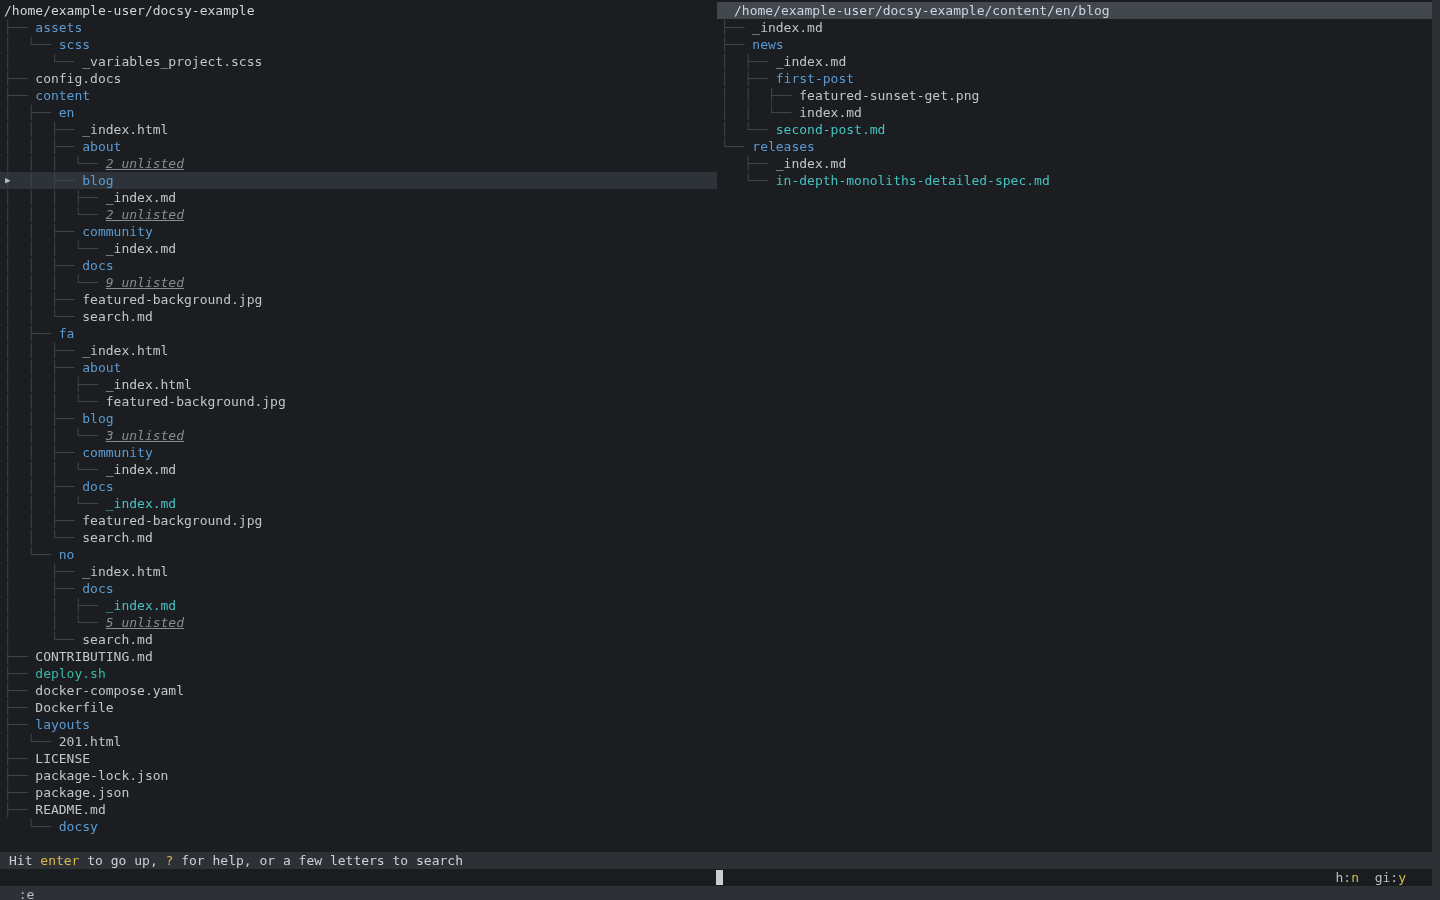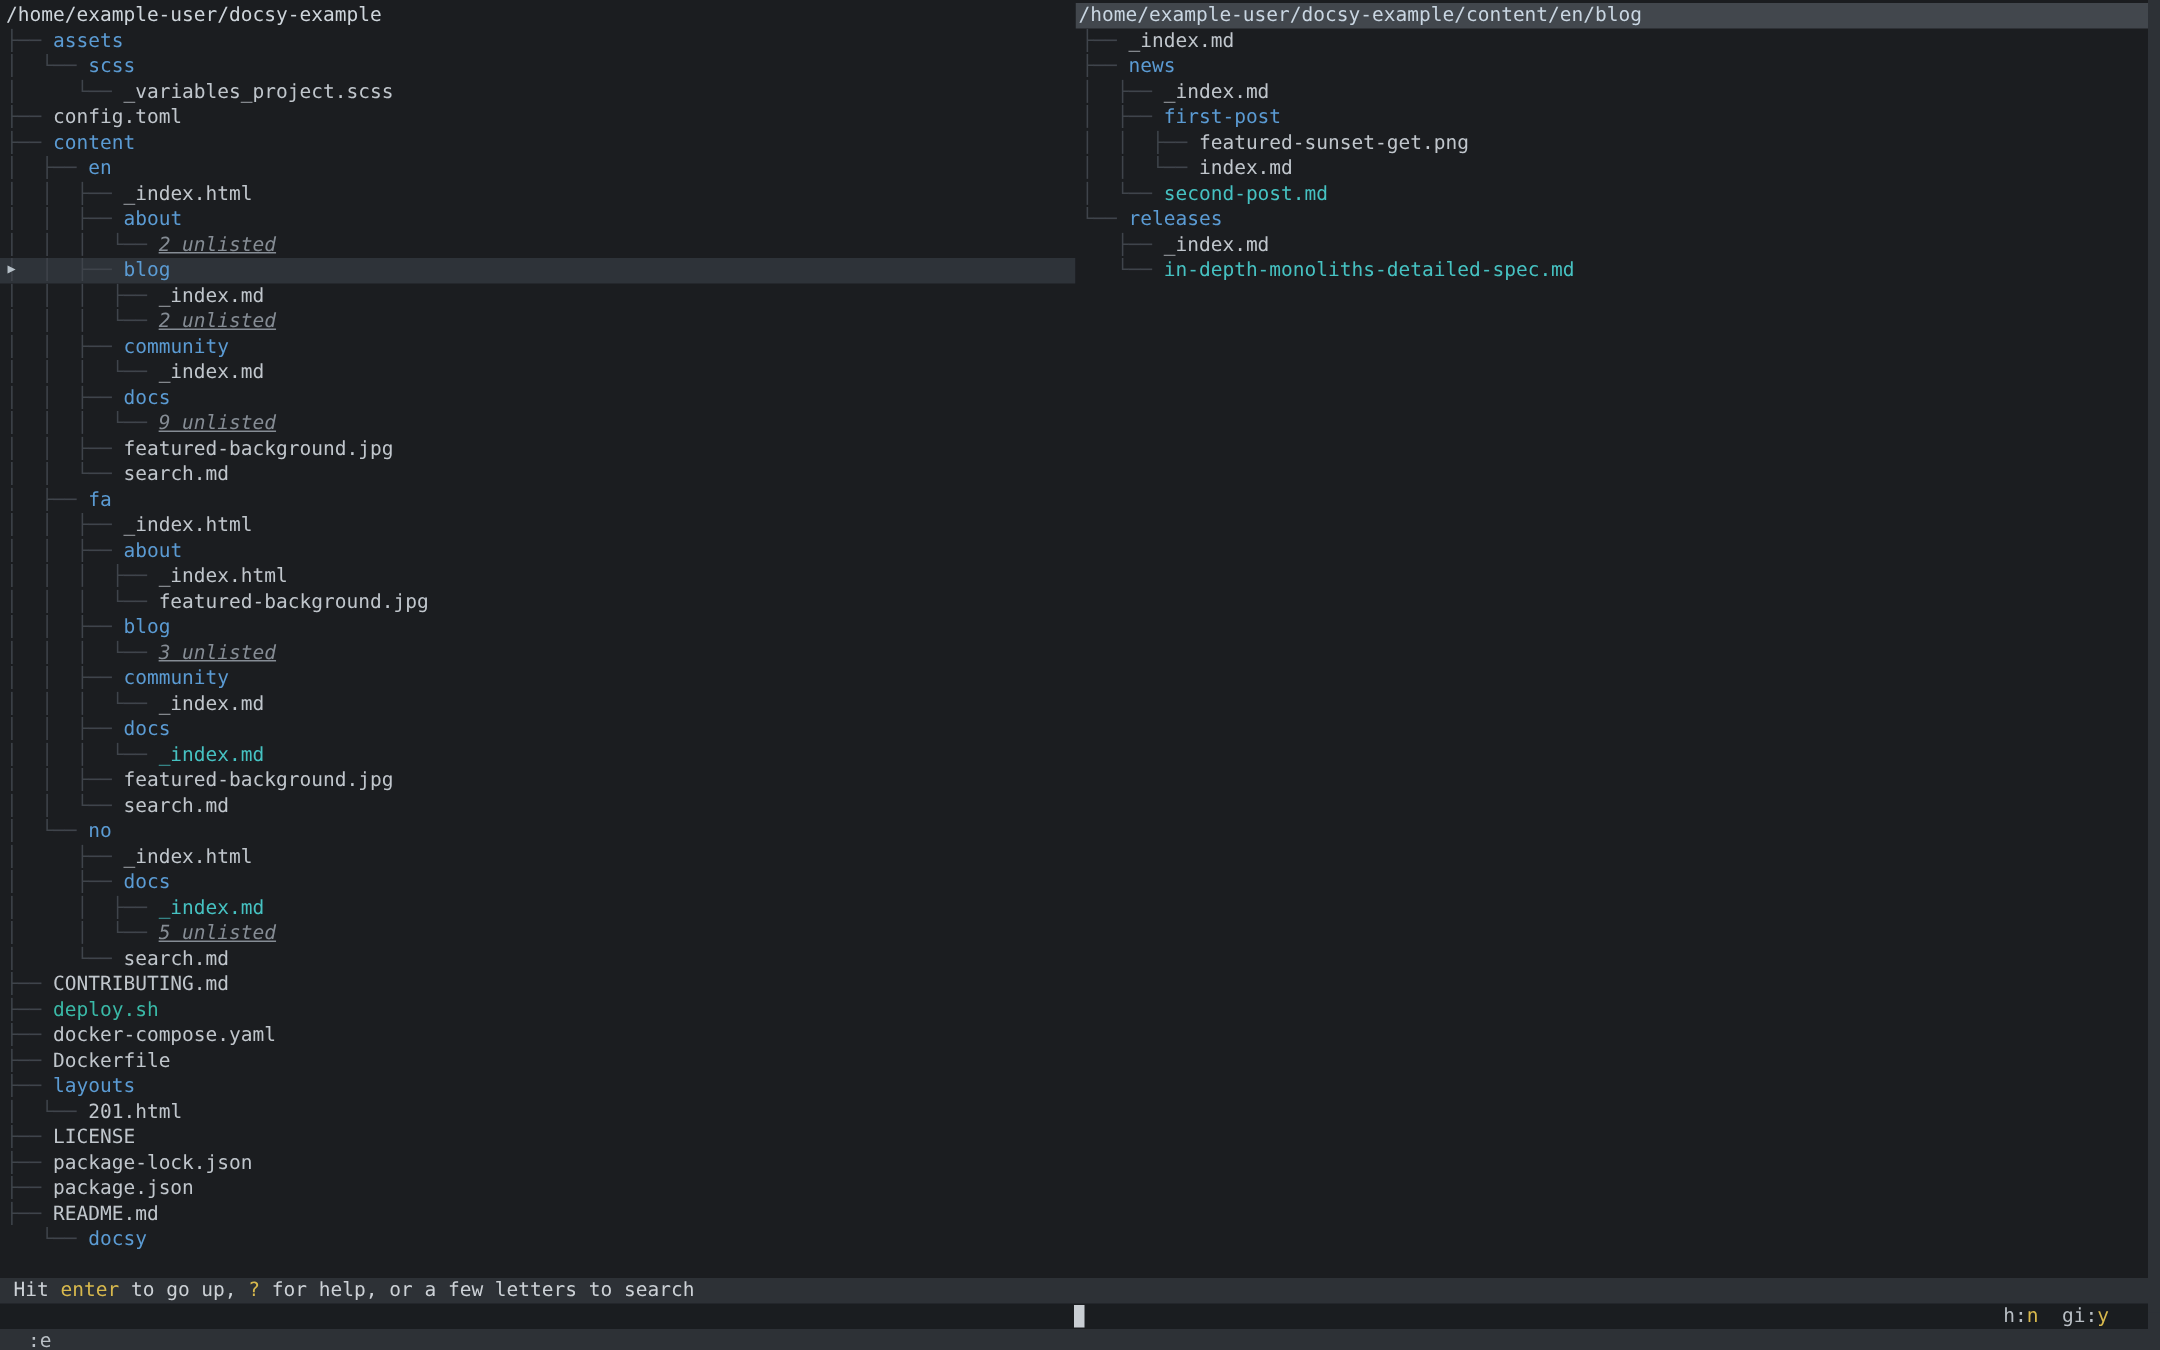--- a/index.html
+++ b/index.html
@@ -29,21 +29,21 @@
     padding-left: 4px;
     color: #c0c6cc;
     overflow: hidden;
   }
   .row.selected { background: #2e3339; }
 
   .title-row { color: #ced5db; }
   .header-row {
     background: #42474d;
     color: #c9d6e2;
-    padding-left: 2px;
+    padding-left: 17px;
   }
 
   .guides { color: #3f444b; }
   .unlisted-name { font-style: italic; text-decoration: underline; }
 
   .sel-arrow {
     position: absolute;
     left: 5px; top: 0;
     font-size: 9px;
     line-height: 17px;
@@ -91,21 +91,21 @@
 <body>
 
 <div class="screen">
 
   <div class="panel panel-left">
     <div class="row title-row">/home/example-user/docsy-example</div>
     <div id="left-rows">
         <div class="row"><span class="guides">├── </span><span style="color: rgb(91, 155, 211);">assets</span></div>
         <div class="row"><span class="guides">│  └── </span><span style="color: rgb(91, 155, 211);">scss</span></div>
         <div class="row"><span class="guides">│     └── </span><span style="color: rgb(192, 198, 204);">_variables_project.scss</span></div>
-        <div class="row"><span class="guides">├── </span><span style="color: rgb(192, 198, 204);">config.toml</span></div>
+        <div class="row"><span class="guides">├── </span><span style="color: rgb(192, 198, 204);">config.docs</span></div>
         <div class="row"><span class="guides">├── </span><span style="color: rgb(91, 155, 211);">content</span></div>
         <div class="row"><span class="guides">│  ├── </span><span style="color: rgb(91, 155, 211);">en</span></div>
         <div class="row"><span class="guides">│  │  ├── </span><span style="color: rgb(192, 198, 204);">_index.html</span></div>
         <div class="row"><span class="guides">│  │  ├── </span><span style="color: rgb(91, 155, 211);">about</span></div>
         <div class="row"><span class="guides">│  │  │  └── </span><span class="unlisted-name" style="color: rgb(133, 140, 148);">2 unlisted</span></div>
         <div class="row selected"><span class="sel-arrow">▶</span><span class="guides">│  │  ├── </span><span style="color: rgb(91, 155, 211);">blog</span></div>
         <div class="row"><span class="guides">│  │  │  ├── </span><span style="color: rgb(192, 198, 204);">_index.md</span></div>
         <div class="row"><span class="guides">│  │  │  └── </span><span class="unlisted-name" style="color: rgb(133, 140, 148);">2 unlisted</span></div>
         <div class="row"><span class="guides">│  │  ├── </span><span style="color: rgb(91, 155, 211);">community</span></div>
         <div class="row"><span class="guides">│  │  │  └── </span><span style="color: rgb(192, 198, 204);">_index.md</span></div>

